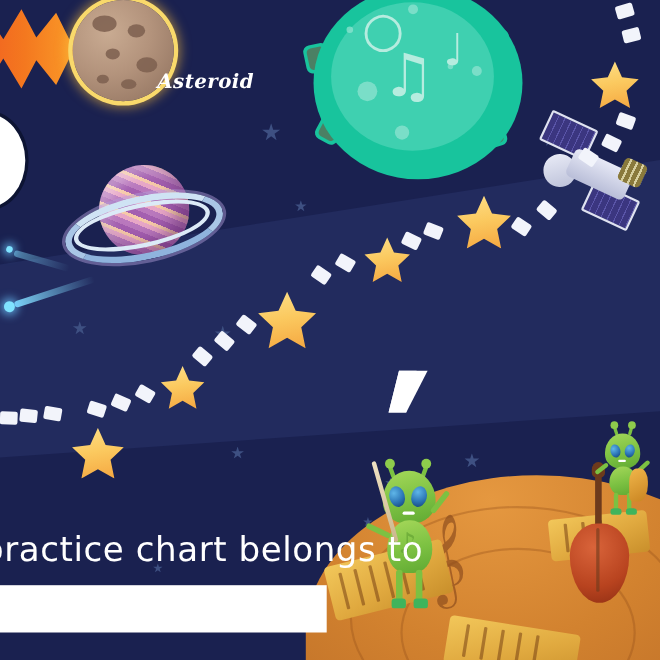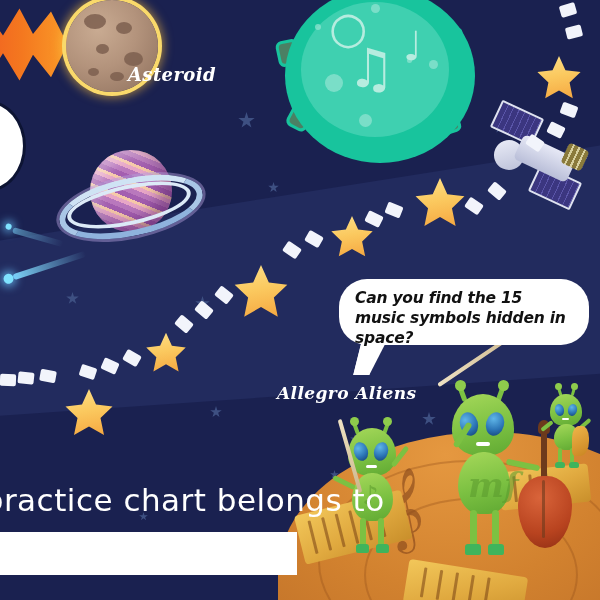--- a/index.html
+++ b/index.html
@@ -257,21 +257,21 @@
     <div class="rock">
       <div class="crater" style="left:18px;top:14px;width:22px;height:15px;"></div>
       <div class="crater" style="left:50px;top:22px;width:16px;height:12px;"></div>
       <div class="crater" style="left:30px;top:44px;width:13px;height:10px;"></div>
       <div class="crater" style="left:58px;top:52px;width:19px;height:14px;"></div>
       <div class="crater" style="left:22px;top:68px;width:11px;height:8px;"></div>
       <div class="crater" style="left:44px;top:72px;width:14px;height:9px;"></div>
     </div>
   </div>
 
-  <div class="scriptlabel" style="left:128px;top:64px;font-size:18px;">Asteroid</div>
+  <div class="scriptlabel" style="left:143px;top:64px;font-size:18px;">Asteroid</div>
 
   <div id="saturn">
     <div class="sat-ball"></div>
     <div class="sat-ring"></div>
     <div class="sat-ring2"></div>
   </div>
 
   <div id="greenplanet">
     <div class="gp-bump" style="left:-8px;top:52px;width:22px;height:26px;transform:rotate(-12deg);">
         <i></i>
@@ -391,39 +391,20 @@
     <div class="al-body" style="left:18px;top:38px;width:25px;height:26px;"></div>
     <div class="al-limb" style="left:4px;top:38px;width:14px;height:4px;transform:rotate(-38deg);"></div>
     <div class="al-limb" style="left:42px;top:36px;width:14px;height:4px;transform:rotate(-42deg);"></div>
     <div class="al-limb" style="left:22px;top:62px;width:4px;height:16px;"></div>
     <div class="al-limb" style="left:34px;top:62px;width:4px;height:16px;"></div>
     <div class="al-boot" style="left:19px;top:76px;width:10px;height:6px;"></div>
     <div class="al-boot" style="left:33px;top:76px;width:10px;height:6px;"></div>
     <div class="sax" style="left:36px;top:40px;width:17px;height:30px;"></div>
   </div>
 
-  <div class="alien" style="left:436px;top:380px;width:120px;height:185px;">
-    <div class="al-antenna" style="left:24px;top:6px;width:5px;height:16px;transform:rotate(-20deg);"></div>
-    <div class="al-ball" style="left:19px;top:0px;width:11px;height:11px;"></div>
-    <div class="al-antenna" style="left:62px;top:6px;width:5px;height:16px;transform:rotate(20deg);"></div>
-    <div class="al-ball" style="left:62px;top:0px;width:11px;height:11px;"></div>
-    <div class="al-head" style="left:16px;top:14px;width:62px;height:62px;"></div>
-    <div class="al-eye" style="left:24px;top:32px;width:18px;height:24px;"></div>
-    <div class="al-eye right" style="left:50px;top:32px;width:18px;height:24px;"></div>
-    <div class="al-mouth" style="left:40px;top:62px;width:14px;height:4px;"></div>
-    <div class="al-body" style="left:22px;top:72px;width:52px;height:62px;"></div>
-    <div class="al-mark" style="left:32px;top:88px;font-size:34px;line-height:34px;">mf</div>
-    <div class="al-limb" style="left:6px;top:40px;width:28px;height:6px;transform:rotate(-58deg);transform-origin:100% 50%;"></div>
-    <div class="al-limb" style="left:70px;top:82px;width:34px;height:6px;transform:rotate(12deg);"></div>
-    <div class="al-limb" style="left:34px;top:130px;width:7px;height:38px;"></div>
-    <div class="al-limb" style="left:56px;top:130px;width:7px;height:38px;"></div>
-    <div class="al-boot" style="left:29px;top:164px;width:16px;height:11px;"></div>
-    <div class="al-boot" style="left:52px;top:164px;width:16px;height:11px;"></div>
-    <div class="bow" style="left:-6px;top:-24px;width:98px;height:4px;transform:rotate(-34deg);"></div>
-  </div>
 
   <div class="alien" style="left:338px;top:418px;width:100px;height:150px;">
     <div class="al-antenna" style="left:16px;top:4px;width:4px;height:13px;transform:rotate(-20deg);"></div>
     <div class="al-ball" style="left:12px;top:-1px;width:9px;height:9px;"></div>
     <div class="al-antenna" style="left:46px;top:4px;width:4px;height:13px;transform:rotate(20deg);"></div>
     <div class="al-ball" style="left:45px;top:-1px;width:9px;height:9px;"></div>
     <div class="al-head" style="left:10px;top:10px;width:48px;height:48px;"></div>
     <div class="al-eye" style="left:16px;top:24px;width:14px;height:19px;"></div>
     <div class="al-eye right" style="left:36px;top:24px;width:14px;height:19px;"></div>
     <div class="al-mouth" style="left:28px;top:47px;width:11px;height:3px;"></div>
@@ -431,23 +412,19 @@
     <div class="al-mark" style="left:24px;top:64px;font-size:26px;line-height:26px;font-family:'DejaVu Sans',sans-serif;">♪</div>
     <div class="al-limb" style="left:50px;top:36px;width:24px;height:5px;transform:rotate(-52deg);"></div>
     <div class="al-limb" style="left:-6px;top:62px;width:24px;height:5px;transform:rotate(26deg);"></div>
     <div class="al-limb" style="left:22px;top:100px;width:6px;height:30px;"></div>
     <div class="al-limb" style="left:40px;top:100px;width:6px;height:30px;"></div>
     <div class="al-boot" style="left:18px;top:126px;width:13px;height:9px;"></div>
     <div class="al-boot" style="left:38px;top:126px;width:13px;height:9px;"></div>
     <div class="bow" style="left:-26px;top:36px;width:76px;height:4px;transform:rotate(74deg);"></div>
   </div>
 
-  <div class="scriptlabel" style="left:277px;top:383px;font-size:17px;">Allegro Aliens</div>
 
   <div id="bubble-tail"></div>
-  <div id="bubble-main">
-    <div class="btext">Can you find the 15 music symbols hidden in space?</div>
-  </div>
 
   <div id="bottom-title">This practice chart belongs to</div>
   <input id="name-field" type="text" placeholder="" style="">
 
 </div>
 
 </body></html>

